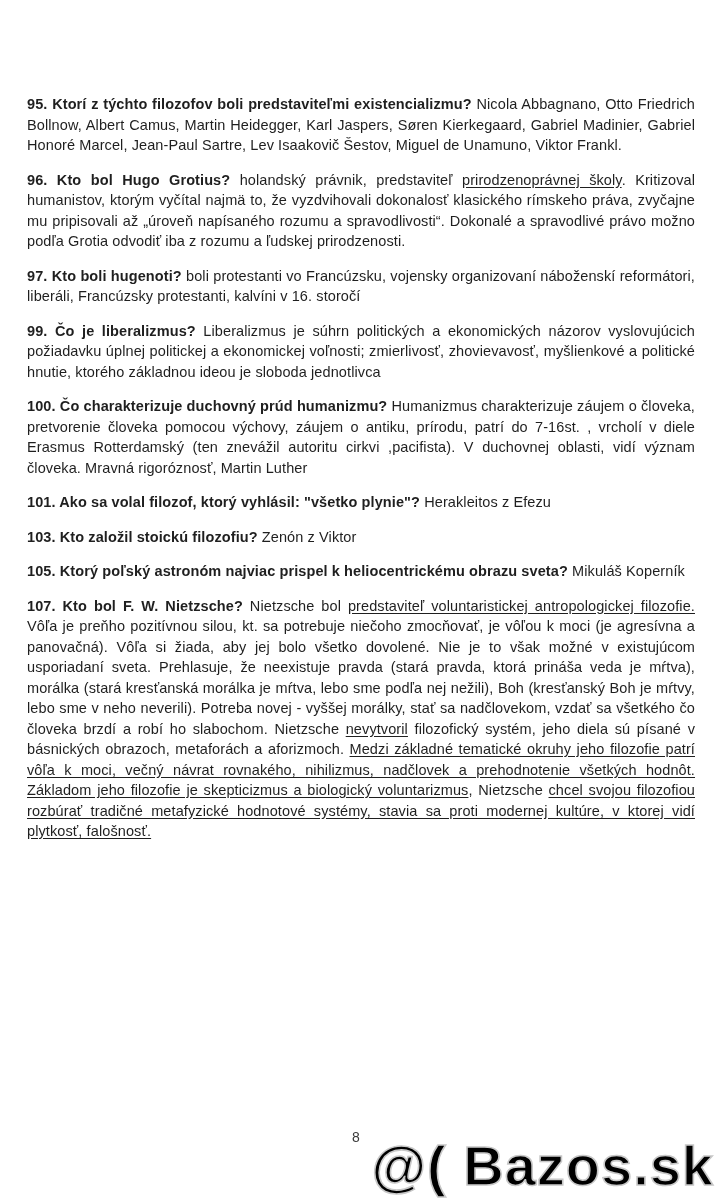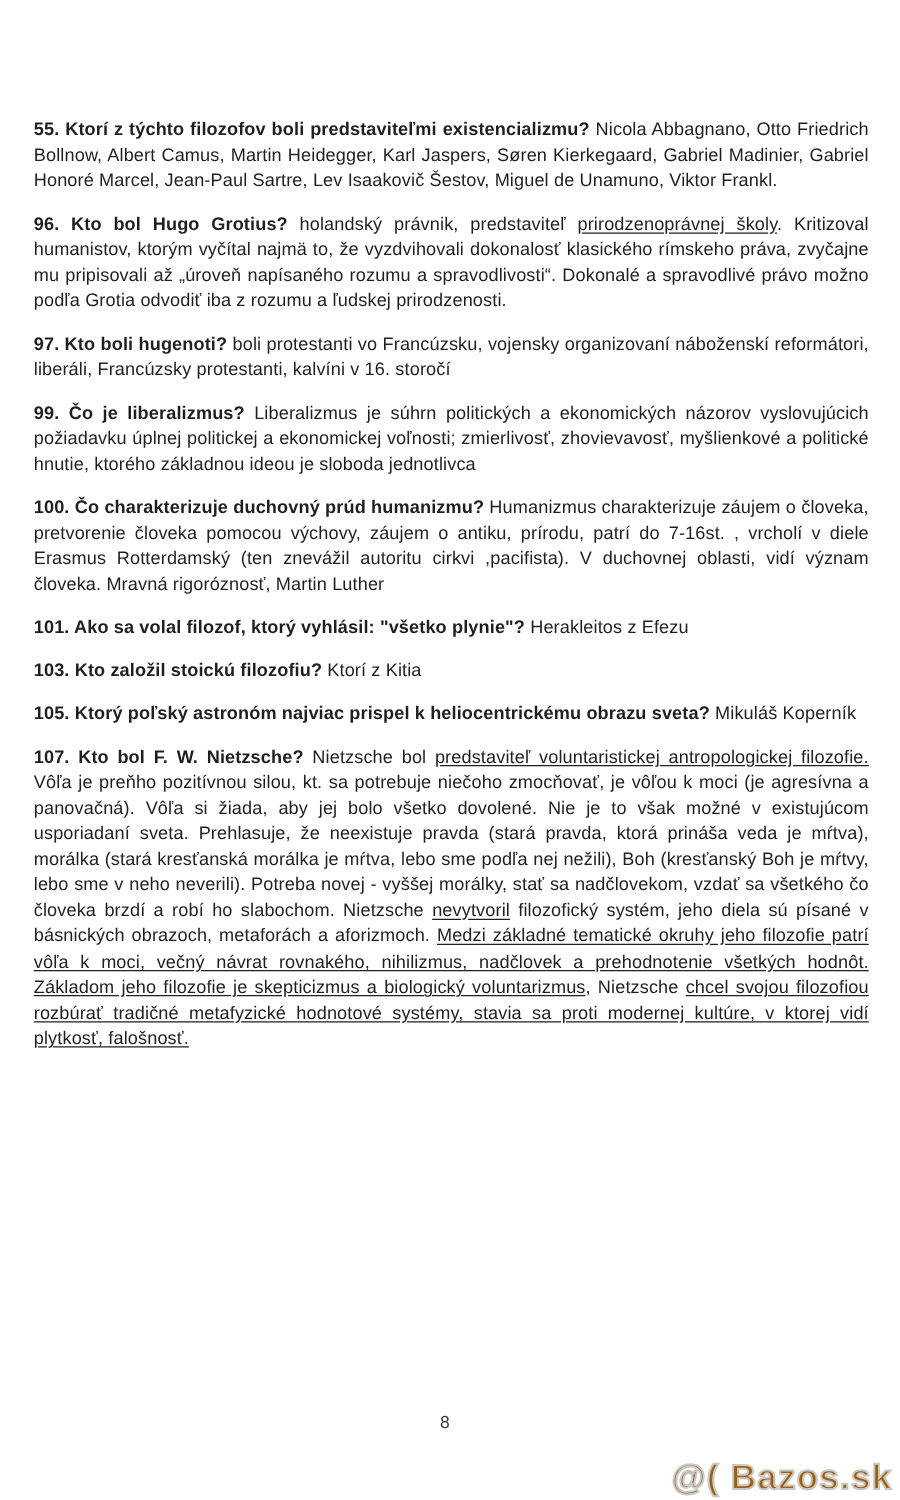--- a/index.html
+++ b/index.html
@@ -37,39 +37,39 @@
     left: 0;
     width: 712px;
     text-align: center;
     font-size: 14px;
     color: #3a3a3a;
   }
   .watermark {
     position: absolute;
     right: 6px;
     bottom: 2px;
-    font-size: 28px;
+    font-size: 56px;
     font-weight: bold;
     letter-spacing: 1px;
     white-space: nowrap;
-    color: #a16207;
+    color: #000000;
     -webkit-text-stroke: 1.6px #c8c8c8;
     text-shadow: 0 0 1px #d4d4d4;
   }
 </style>
 </head>
 <body>
 
 <div class="page">
   <div class="doc-body">
-      <p class="para"><span class="seg-bold">55. Ktorí z týchto filozofov boli predstaviteľmi existencializmu? </span><span>Nicola Abbagnano, Otto Friedrich Bollnow, Albert Camus, Martin Heidegger, Karl Jaspers, Søren Kierkegaard, Gabriel Madinier, Gabriel Honoré Marcel, Jean-Paul Sartre, Lev Isaakovič Šestov, Miguel de Unamuno, Viktor Frankl.</span></p>
+      <p class="para"><span class="seg-bold">95. Ktorí z týchto filozofov boli predstaviteľmi existencializmu? </span><span>Nicola Abbagnano, Otto Friedrich Bollnow, Albert Camus, Martin Heidegger, Karl Jaspers, Søren Kierkegaard, Gabriel Madinier, Gabriel Honoré Marcel, Jean-Paul Sartre, Lev Isaakovič Šestov, Miguel de Unamuno, Viktor Frankl.</span></p>
       <p class="para"><span class="seg-bold">96. Kto bol Hugo Grotius? </span><span>holandský právnik, predstaviteľ </span><span class="seg-underline">prirodzenoprávnej školy</span><span>. Kritizoval humanistov, ktorým vyčítal najmä to, že vyzdvihovali dokonalosť klasického rímskeho práva, zvyčajne mu pripisovali až „úroveň napísaného rozumu a spravodlivosti“. Dokonalé a spravodlivé právo možno podľa Grotia odvodiť iba z rozumu a ľudskej prirodzenosti.</span></p>
       <p class="para"><span class="seg-bold">97. Kto boli hugenoti? </span><span>boli protestanti vo Francúzsku, vojensky organizovaní náboženskí reformátori, liberáli, Francúzsky protestanti, kalvíni v 16. storočí</span></p>
       <p class="para"><span class="seg-bold">99. Čo je liberalizmus? </span><span> Liberalizmus je súhrn politických a ekonomických názorov vyslovujúcich požiadavku úplnej politickej a ekonomickej voľnosti; zmierlivosť, zhovievavosť, myšlienkové a politické hnutie, ktorého základnou ideou je sloboda jednotlivca</span></p>
       <p class="para"><span class="seg-bold">100. Čo charakterizuje duchovný prúd humanizmu? </span><span>Humanizmus charakterizuje záujem o človeka, pretvorenie človeka pomocou výchovy, záujem o antiku, prírodu, patrí do 7-16st. , vrcholí v diele Erasmus Rotterdamský (ten znevážil autoritu cirkvi ,pacifista). V duchovnej oblasti, vidí význam človeka. Mravná rigoróznosť, Martin Luther</span></p>
       <p class="para"><span class="seg-bold">101. Ako sa volal filozof, ktorý vyhlásil: "všetko plynie"? </span><span>Herakleitos z Efezu</span></p>
-      <p class="para"><span class="seg-bold">103. Kto založil stoickú filozofiu? </span><span>Ktorí z Kitia</span></p>
+      <p class="para"><span class="seg-bold">103. Kto založil stoickú filozofiu? </span><span>Zenón z Viktor</span></p>
       <p class="para"><span class="seg-bold">105. Ktorý poľský astronóm najviac prispel k heliocentrickému obrazu sveta? </span><span>Mikuláš Koperník</span></p>
       <p class="para"><span class="seg-bold">107. Kto bol F. W. Nietzsche? </span><span>Nietzsche bol </span><span class="seg-underline">predstaviteľ voluntaristickej antropologickej filozofie.</span><span> Vôľa je preňho pozitívnou silou, kt. sa potrebuje niečoho zmocňovať, je vôľou k moci (je agresívna a panovačná). Vôľa si žiada, aby jej bolo všetko dovolené. Nie je to však možné v existujúcom usporiadaní sveta. Prehlasuje, že neexistuje pravda (stará pravda, ktorá prináša veda je mŕtva), morálka (stará kresťanská morálka je mŕtva, lebo sme podľa nej nežili), Boh (kresťanský Boh je mŕtvy, lebo sme v neho neverili). Potreba novej - vyššej morálky, stať sa nadčlovekom, vzdať sa všetkého čo človeka brzdí a robí ho slabochom. Nietzsche </span><span class="seg-underline">nevytvoril</span><span> filozofický systém, jeho diela sú písané v básnických obrazoch, metaforách a aforizmoch. </span><span class="seg-underline">Medzi základné tematické okruhy jeho filozofie patrí vôľa k moci, večný návrat rovnakého, nihilizmus, nadčlovek a prehodnotenie všetkých hodnôt. Základom jeho filozofie je skepticizmus a biologický voluntarizmus</span><span>, Nietzsche </span><span class="seg-underline">chcel svojou filozofiou rozbúrať tradičné metafyzické hodnotové systémy, stavia sa proti modernej kultúre, v ktorej vidí plytkosť, falošnosť.</span></p>
     </div>
   <div class="page-number">8</div>
   <div class="watermark">@( Bazos.sk</div>
 </div>
 
 </body></html>

